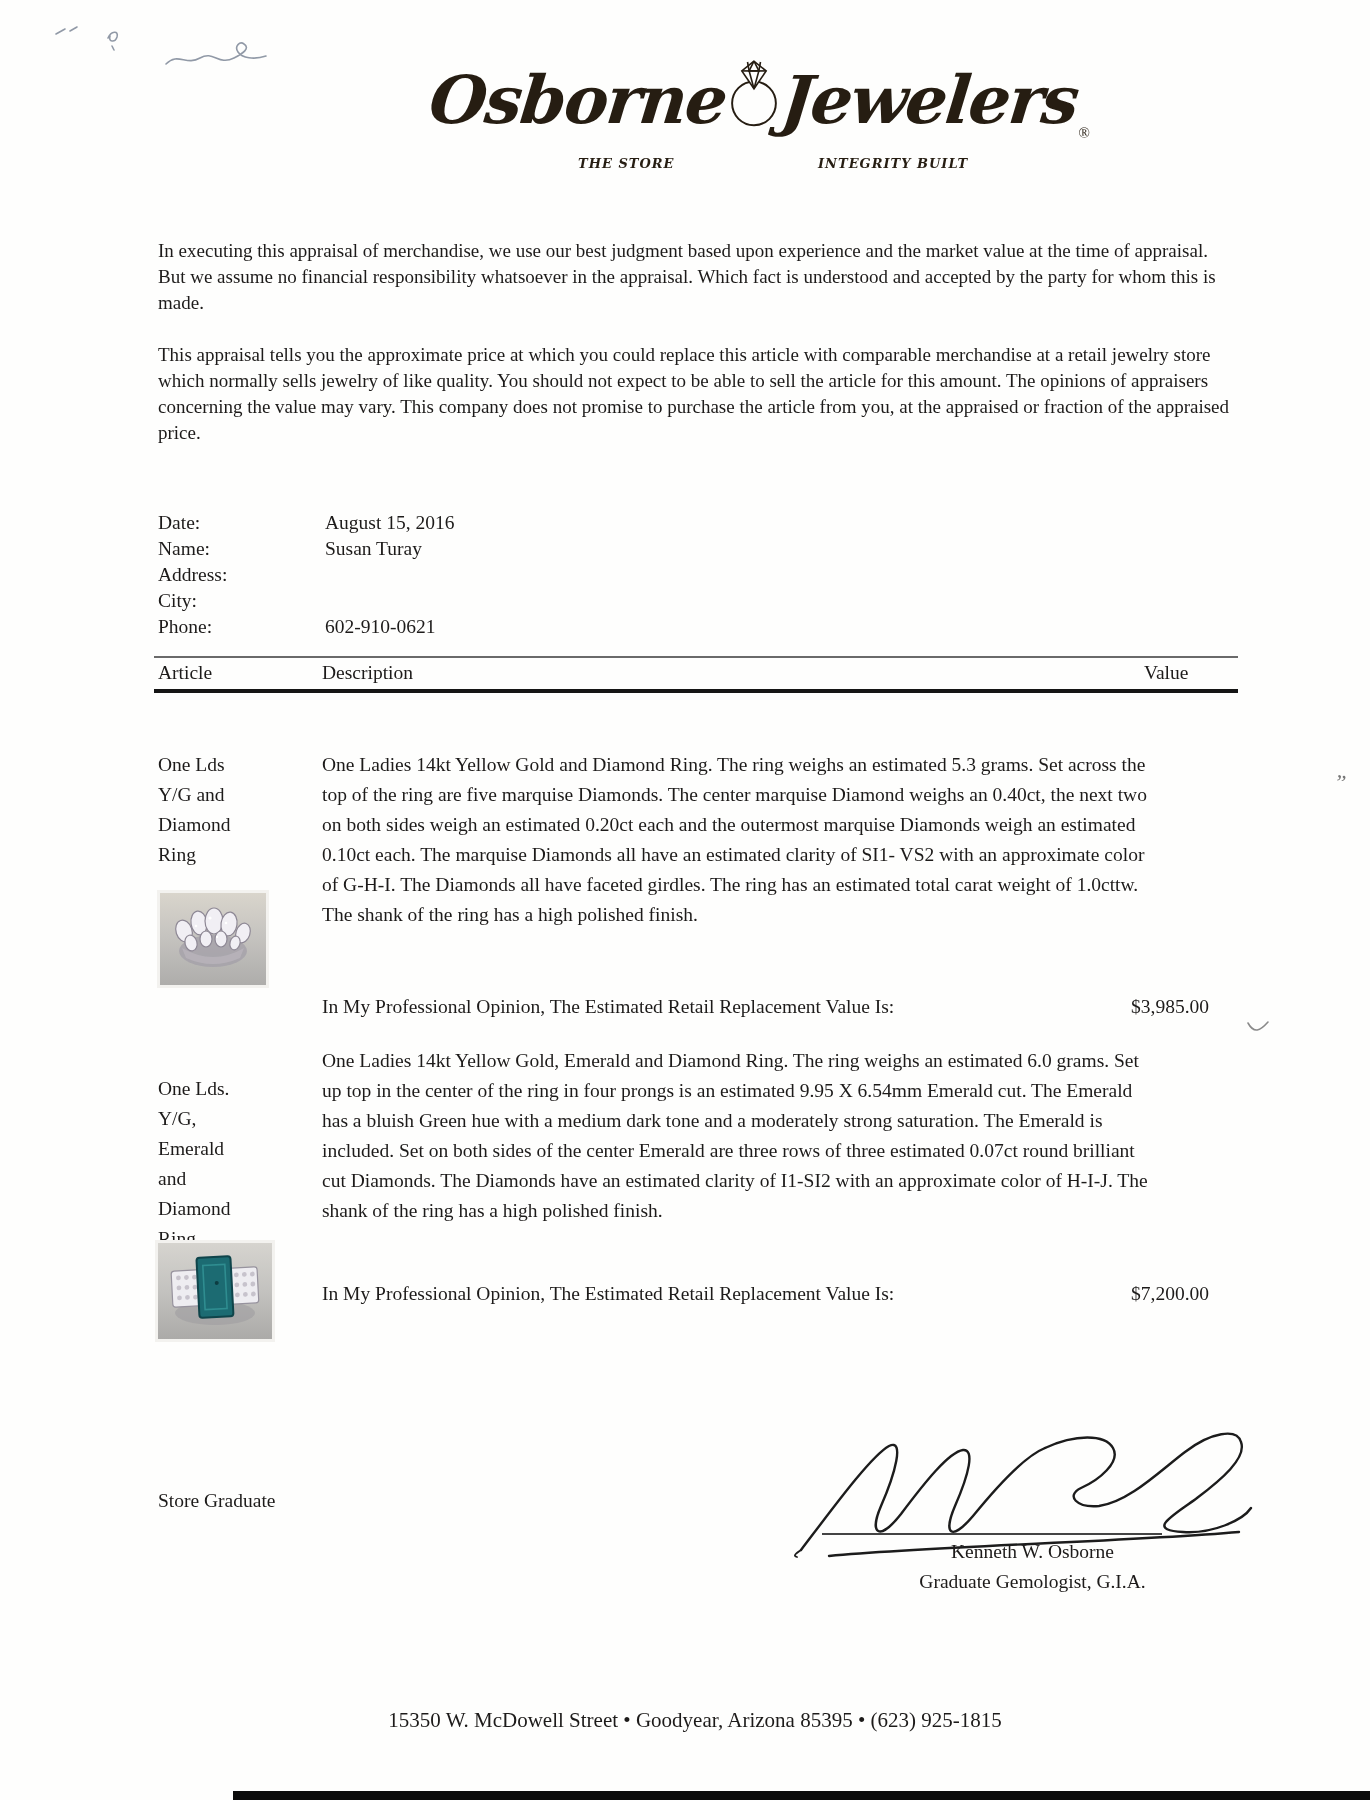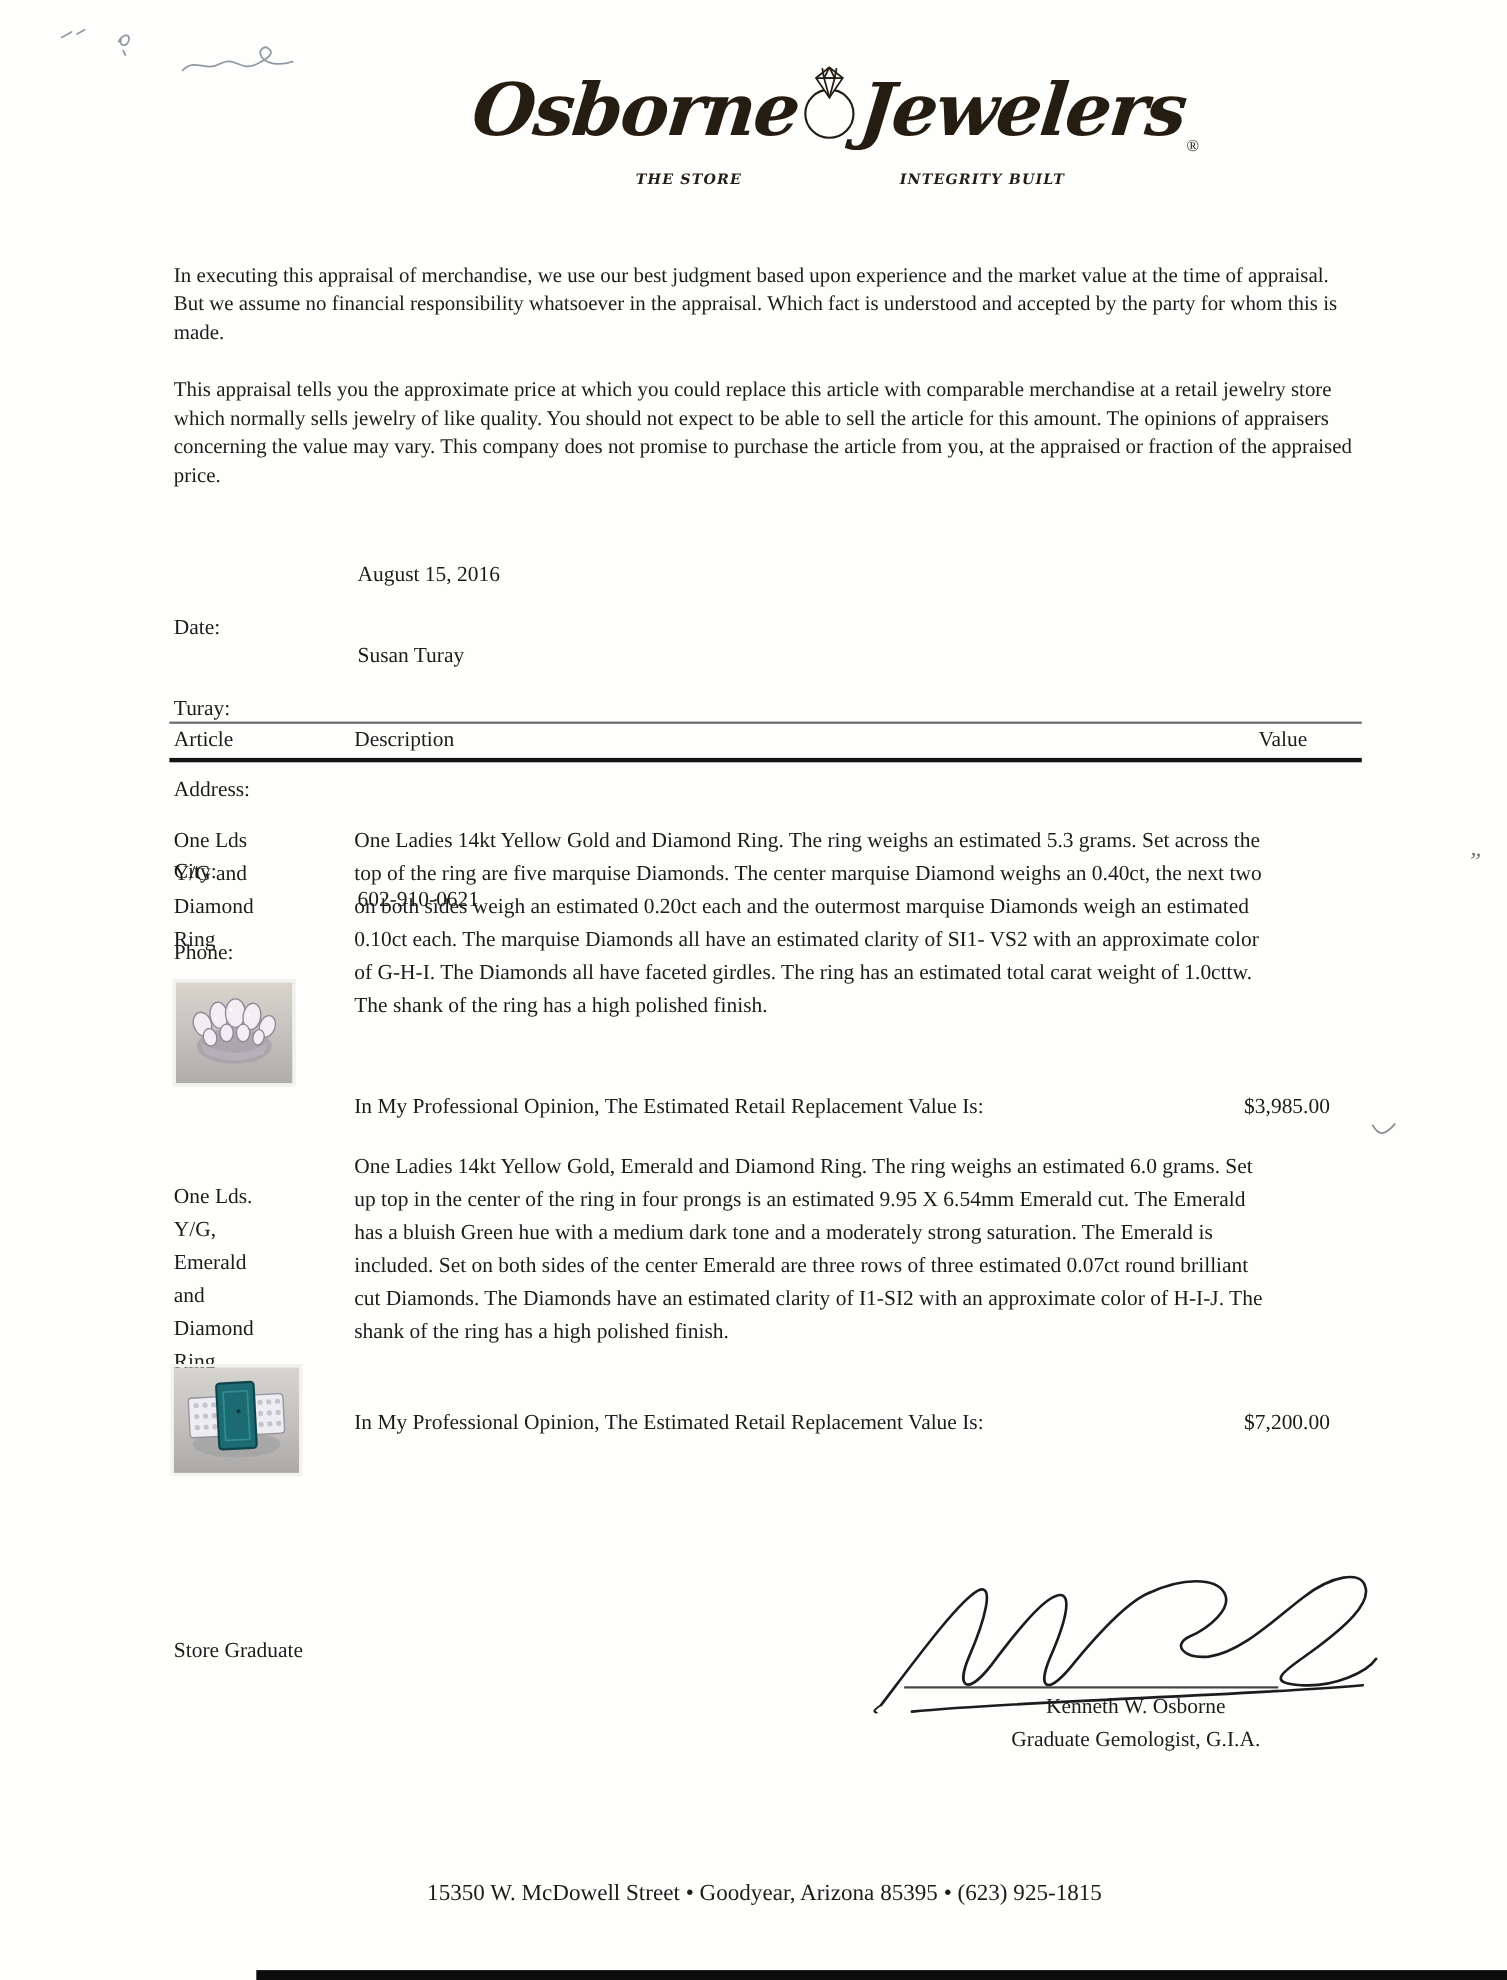--- a/index.html
+++ b/index.html
@@ -36,21 +36,21 @@
   
   .para{
     position:absolute;left:158px;width:1075px;margin:0;
     font-size:19px;line-height:26px;text-align:left;
   }
   .p1{top:238px;}
   .p2{top:342px;}
   
   .info{position:absolute;left:158px;top:510px;}
   .info-row{display:flex;line-height:26px;font-size:19.5px;}
-  .info-label{width:167px;margin-top:48px;}
+  .info-label{width:167px;}
   .info-value{white-space:nowrap;}
   
   .rule-thin{position:absolute;left:154px;top:656px;width:1084px;height:2px;background:#6a6a6a;}
   .rule-thick{position:absolute;left:154px;top:689px;width:1084px;height:4px;background:#151515;}
   .th{position:absolute;top:662px;font-size:19.5px;}
   .th-article{left:158px;}
   .th-desc{left:322px;}
   .th-value{left:1144px;}
   
   .article-name{
@@ -125,21 +125,21 @@
 
   <p class="para p1">In executing this appraisal of merchandise, we use our best judgment based upon experience and the market value at the time of appraisal.  But we assume no financial responsibility whatsoever in the appraisal.  Which fact is understood and accepted by the party for whom this is made.</p>
   <p class="para p2">This appraisal tells you the approximate price at which you could replace this article with comparable merchandise at a retail jewelry store which normally sells jewelry of like quality.  You should not expect to be able to sell the article for this amount.  The opinions of appraisers concerning the value may vary.  This company does not promise to purchase the article from you, at the appraised or fraction of the appraised price.</p>
 
   <div class="info">
     <div class="info-row">
       <span class="info-label">Date:</span>
       <span class="info-value">August 15, 2016</span>
     </div>
     <div class="info-row">
-      <span class="info-label">Turay:</span>
+      <span class="info-label">Name:</span>
       <span class="info-value">Susan Turay</span>
     </div>
     <div class="info-row">
       <span class="info-label">Address:</span>
       <span class="info-value"></span>
     </div>
     <div class="info-row">
       <span class="info-label">City:</span>
       <span class="info-value"></span>
     </div>

